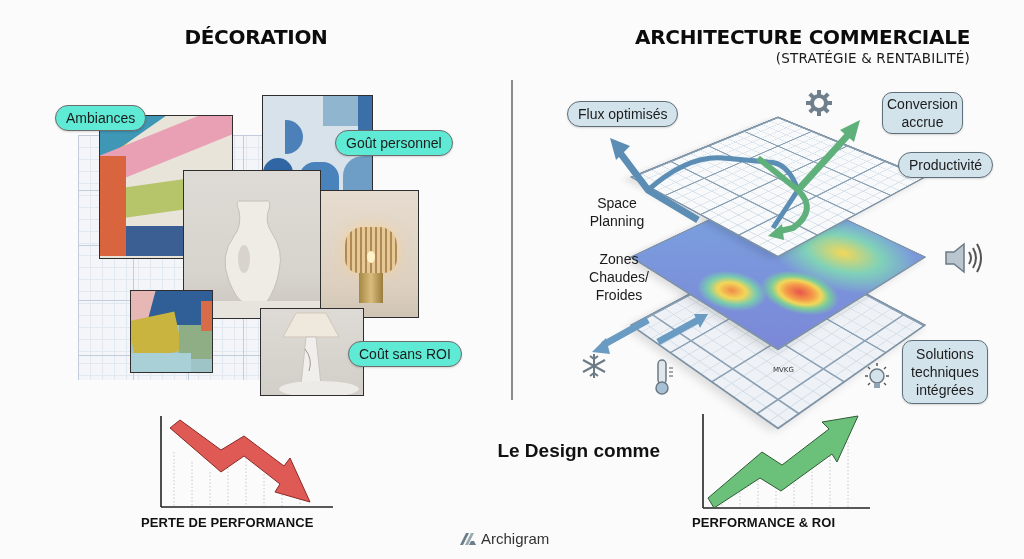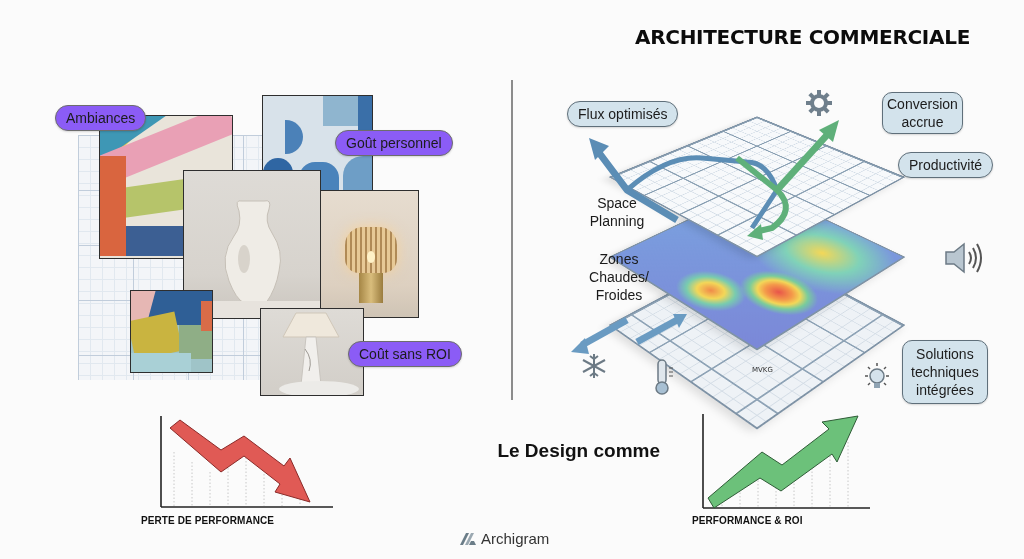--- a/index.html
+++ b/index.html
@@ -29,25 +29,25 @@
   .fabric-fan .sw { position: absolute; width: 170px; height: 30px; transform-origin: 0 100%; left: -20px; }
 
   .pattern { left: 262px; top: 95px; width: 111px; height: 102px; background: #d8e2ea; }
   .pattern .sh { position: absolute; }
 
   .vase { left: 183px; top: 170px; width: 138px; height: 149px; background: linear-gradient(180deg,#dedbd6 0%,#d7d3cd 70%,#cbc6bf 100%); }
   .lamp { left: 320px; top: 190px; width: 99px; height: 128px; background: linear-gradient(180deg,#e6dccf 0%,#ddd0c0 75%,#cfc4b5 100%); }
   .fabric-close { left: 130px; top: 290px; width: 83px; height: 83px; background: #9fc4c8; }
   .table-lamp { left: 260px; top: 308px; width: 104px; height: 88px; background: linear-gradient(180deg,#dedbd6 0%,#d2cec8 100%); }
 
-  .pill { position: absolute; background: #8b5cf6; border: 1.5px solid #6d6d6d; border-radius: 14px; font-size: 14px; color: #1c1c1c; padding: 2px 10px; line-height: 20px; white-space: nowrap; box-shadow: 0 1px 2px rgba(0,0,0,0.15); }
+  .pill { position: absolute; background: #5eead4; border: 1.5px solid #6d6d6d; border-radius: 14px; font-size: 14px; color: #1c1c1c; padding: 2px 10px; line-height: 20px; white-space: nowrap; box-shadow: 0 1px 2px rgba(0,0,0,0.15); }
   .pill.blue { background: #d3e3ec; border-color: #5f6f7a; text-align: center; }
 
   
-  .iso-wrap { position: absolute; left: 527px; top: 80px; width: 460px; height: 330px; }
+  .iso-wrap { position: absolute; left: 548px; top: 80px; width: 460px; height: 330px; }
   .layer { position: absolute; left: 50%; width: 210px; height: 210px; margin-left: -105px;
     transform: rotateX(58deg) rotateZ(45deg); border: 2px solid #7f93a6; box-shadow: 0 6px 10px rgba(0,0,0,0.12); }
   .persp { position: absolute; inset: 0; perspective: 900px; }
   .layer.top { top: -8px; background-color: #f7f9fb;
     background-image:
       linear-gradient(#8aa0b3 2px, transparent 2px),
       linear-gradient(90deg, #8aa0b3 2px, transparent 2px),
       linear-gradient(#d2dce6 1px, transparent 1px),
       linear-gradient(90deg, #d2dce6 1px, transparent 1px);
     background-size: 52px 52px, 52px 52px, 13px 13px, 13px 13px; }
@@ -65,31 +65,33 @@
       linear-gradient(#d4dde6 1px, transparent 1px),
       linear-gradient(90deg, #d4dde6 1px, transparent 1px);
     background-size: 60px 60px, 60px 60px, 15px 15px, 15px 15px; }
 
   .side-label { position: absolute; font-size: 14px; line-height: 18px; text-align: center; color: #1a1a1a; margin-left: 37px; }
 
   .icon { position: absolute; }
 
   
   .mini-chart { position: absolute; }
-  .chart-label { position: absolute; font-weight: bold; font-size: 10px; color: #111; letter-spacing: 0.1px; white-space: nowrap; }
+  .chart-label { position: absolute; font-weight: bold; font-size: 13px; color: #111; letter-spacing: 0.1px; white-space: nowrap; }
   .center-title { position: absolute; left: 380px; top: 438px; width: 280px; text-align: right; font-weight: bold; font-size: 19px; line-height: 26px; color: #111; }
   .brand { position: absolute; left: 460px; top: 530px; display: flex; align-items: center; gap: 5px; font-size: 15px; color: #333; }
 </style>
 </head>
 <body>
 
 <div class="heading" style="left:156px; top:25px; width:200px;">
+  <div class="title">DÉCORATION</div>
 </div>
 <div class="heading" style="left:570px; top:25px; width:400px;text-align:right;">
   <div class="title">ARCHITECTURE COMMERCIALE</div>
+  <div class="sub">(STRATÉGIE &amp; RENTABILITÉ)</div>
 </div>
 
 <div class="divider"></div>
 
 <div class="blueprint"></div>
 
 <div class="photo fabric-fan">
   <div class="sw" style="top:-30px; background:#8ec9b4; transform:rotate(-62deg); left:40px;"></div>
   <div class="sw" style="top:-10px; background:#efe9dc; transform:rotate(-55deg); left:25px;"></div>
   <div class="sw" style="top:10px; background:#f0cf49; transform:rotate(-45deg); left:15px;"></div>

